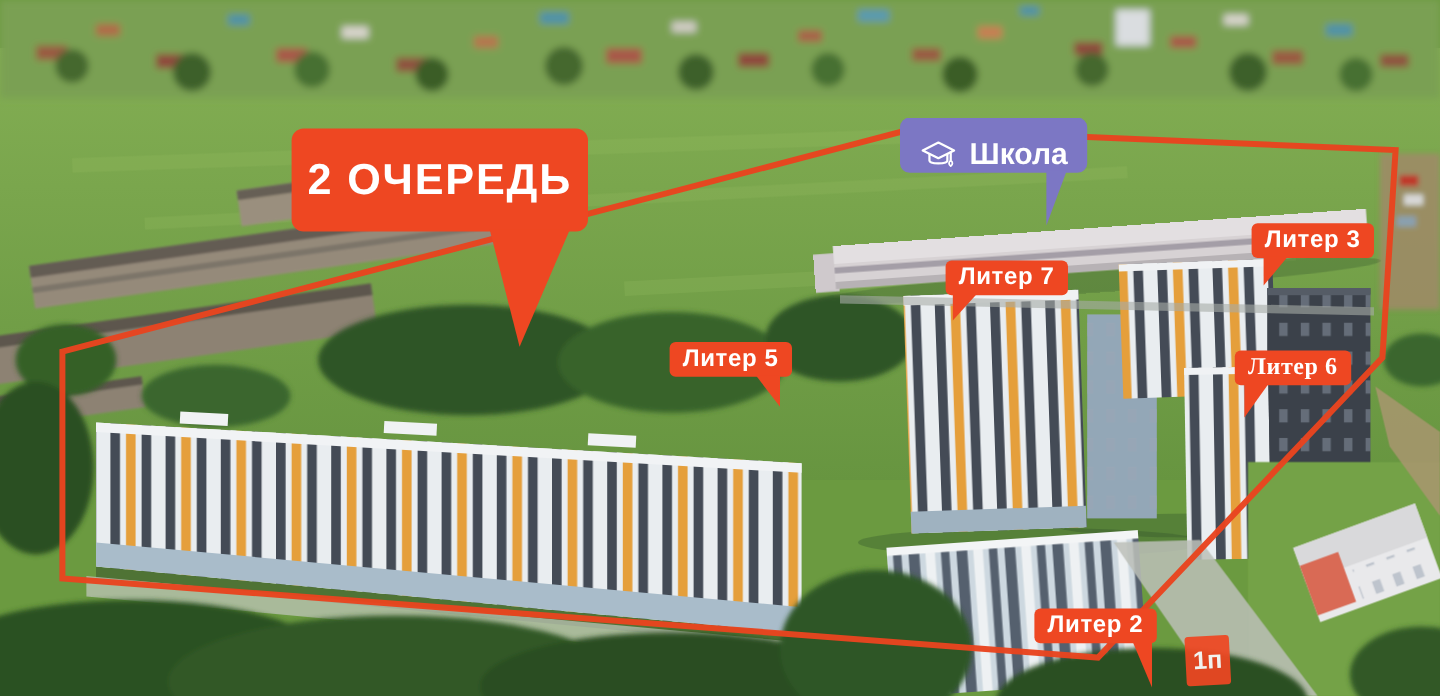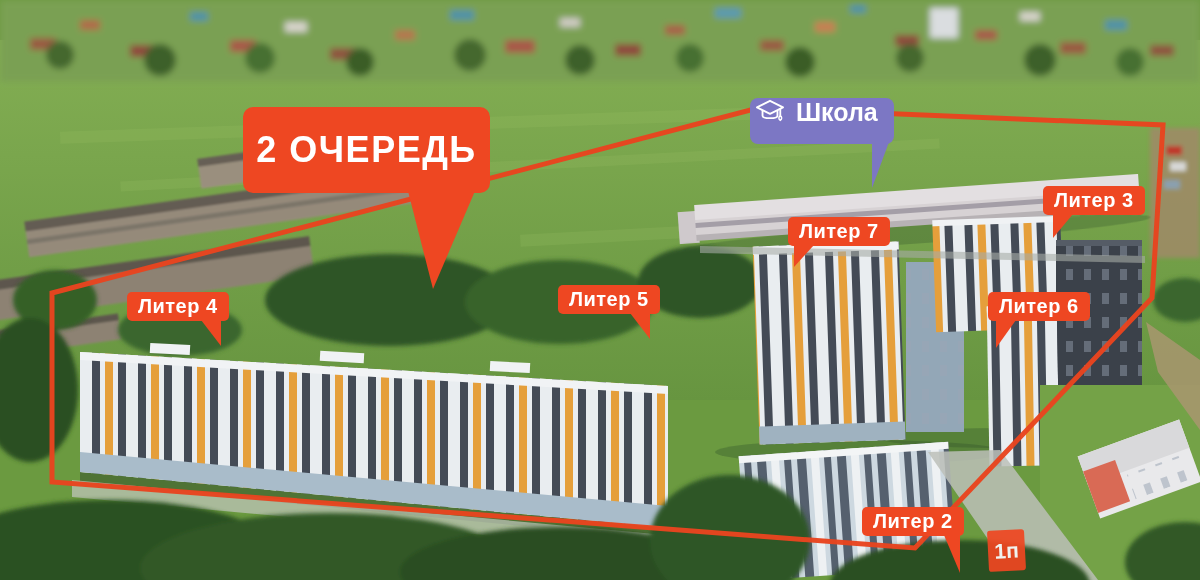--- a/index.html
+++ b/index.html
@@ -17,22 +17,22 @@
     background:var(--red);border-radius:10px;display:flex;align-items:center;justify-content:center;
     color:#fff;font-size:36px;font-weight:bold;letter-spacing:1.5px;z-index:30;
   }
   .phase-tail{
     position:absolute;left:165px;top:100%;margin-top:-2px;width:0;height:0;
     border-top:98px solid var(--red);border-left:25px solid transparent;border-right:42px solid transparent;
   }
 
   
   .school-bubble{
-    position:absolute;left:750px;top:98px;height:46px;padding:0 16px 0 4px;
-    background:var(--purple);border-radius:8px;display:flex;align-items:flex-start;gap:10px;
+    position:absolute;left:750px;top:98px;height:46px;padding:0 16px 0 16px;
+    background:var(--purple);border-radius:8px;display:flex;align-items:flex-end;gap:10px;
     color:#fff;font-size:25px;font-weight:bold;z-index:30;
   }
   .school-tail{
     position:absolute;left:122px;top:100%;margin-top:-2px;width:0;height:0;
     border-top:46px solid var(--purple);border-right:17px solid transparent;
   }
   .school-bubble .cap{flex:0 0 auto;display:block;}
 
   
   .liter{
@@ -246,41 +246,37 @@
     <svg class="cap" viewBox="0 0 34 30" width="32" height="28">
       <polygon points="17,3 31,10 17,17 3,10" fill="none" stroke="#ffffff" stroke-width="2" stroke-linejoin="round"></polygon>
       <path d="M9,13 v6 c0,3.5 16,3.5 16,0 v-6" fill="none" stroke="#ffffff" stroke-width="2"></path>
       <path d="M28,11 v8" fill="none" stroke="#ffffff" stroke-width="2"></path>
       <path d="M28,19 c-2,1 -2,4 0,5 c2,-1 2,-4 0,-5 z" fill="none" stroke="#ffffff" stroke-width="1.6"></path>
     </svg>
     <span>Школа</span>
     <span class="school-tail"></span>
   </div>
 
-  <div class="liter" style="left:127px;top:292px;">
-    <span>Литер 4</span>
-    <span class="tail dir-br" style="right:8px;"></span>
-  </div>
 
   <div class="liter" style="left:558px;top:285px;">
     <span>Литер 5</span>
     <span class="tail dir-br" style="right:10px;"></span>
   </div>
 
   <div class="liter" style="left:788px;top:217px;">
     <span>Литер 7</span>
     <span class="tail dir-bl" style="left:6px;border-top-width:22px;"></span>
   </div>
 
   <div class="liter" style="left:1043px;top:186px;">
     <span>Литер 3</span>
     <span class="tail dir-bl" style="left:10px;border-top-width:24px;"></span>
   </div>
 
-  <div class="liter" style="left:988px;top:292px;">
+  <div class="liter" style="left:1029px;top:292px;font-family:Liberation Serif, serif;">
     <span>Литер 6</span>
     <span class="tail dir-bl" style="left:8px;border-top-width:28px;"></span>
   </div>
 
   <div class="liter" style="left:862px;top:507px;text-align:center;">
     <span>Литер 2</span>
     <span class="tail dir-br" style="right:4px;border-top-width:38px;border-left-width:16px;"></span>
   </div>
 
   <div class="section-marker">

